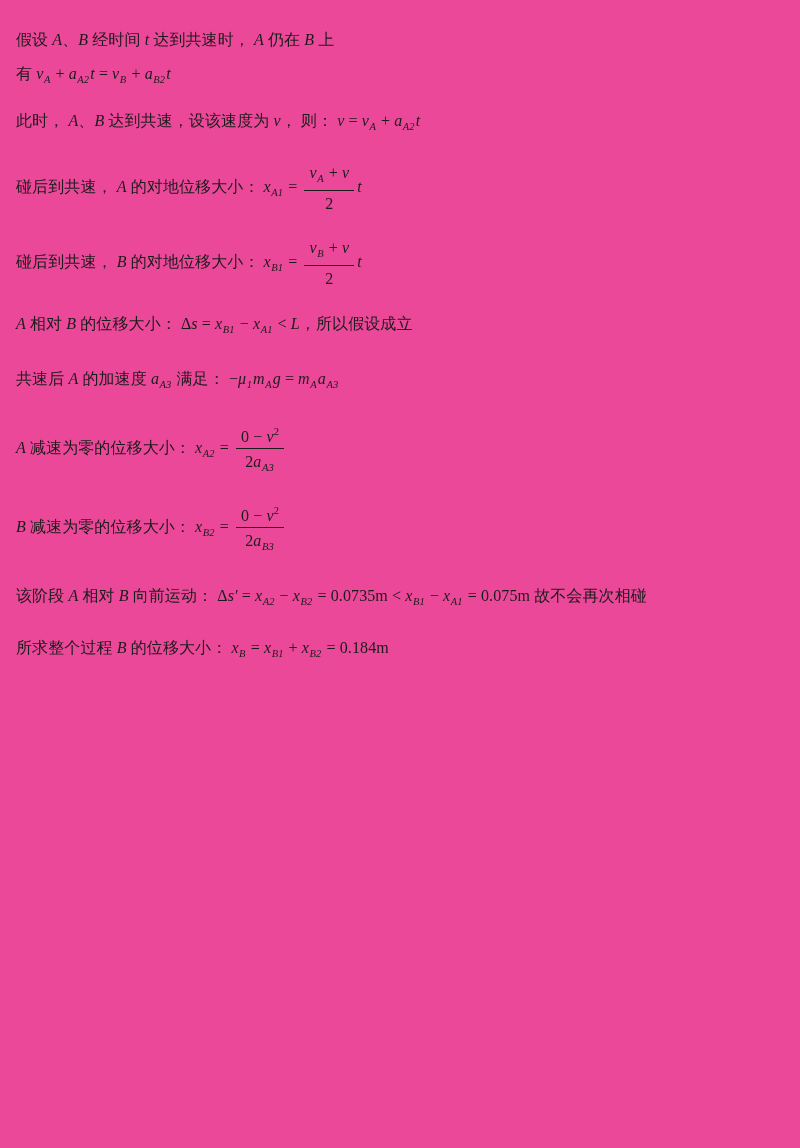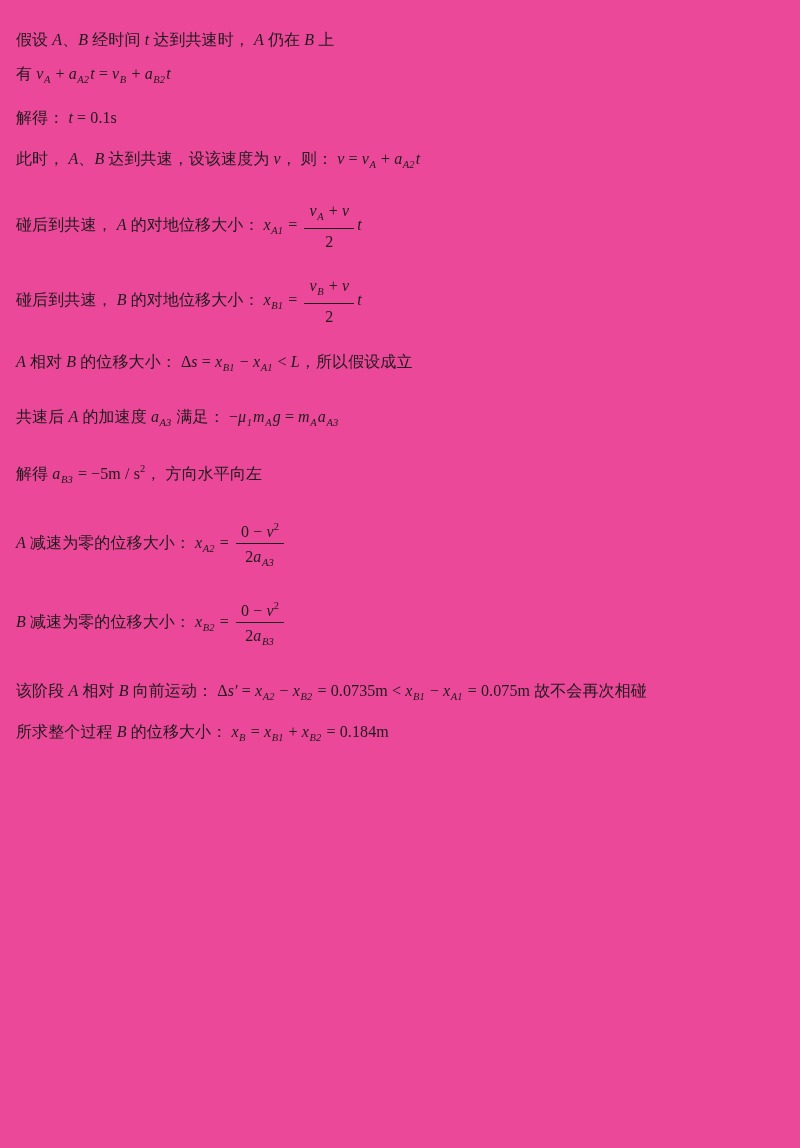--- a/index.html
+++ b/index.html
@@ -54,24 +54,22 @@
     padding:2px 5px 0 5px;
     line-height:21px;
   }
 </style>
 </head>
 <body>
 
 <div class="page">
   <div class="line" style="margin-top:29px"><span class="cn">假设 </span><span class="it">A</span><span class="cn">、</span><span class="it">B</span><span class="cn"> 经时间 </span><span class="it">t</span><span class="cn"> 达到共速时， </span><span class="it">A</span><span class="cn"> 仍在 </span><span class="it">B</span><span class="cn"> 上</span></div>
   <div class="line" style="margin-top:12px"><span class="cn">有 </span><span class="it">v</span><span class="sub">A</span><span class="up"> + </span><span class="it">a</span><span class="sub">A2</span><span class="it">t</span><span class="up"> = </span><span class="it">v</span><span class="sub">B</span><span class="up"> + </span><span class="it">a</span><span class="sub">B2</span><span class="it">t</span></div>
-  <div class="line" style="margin-top:16px"><span class="cn">解得： </span><span class="it">t</span><span class="up"> = 0.1s</span></div>
   <div class="line" style="margin-top:19px"><span class="cn">此时， </span><span class="it">A</span><span class="cn">、</span><span class="it">B</span><span class="cn"> 达到共速，设该速度为 </span><span class="it">v</span><span class="cn">， 则： </span><span class="it">v</span><span class="up"> = </span><span class="it">v</span><span class="sub">A</span><span class="up"> + </span><span class="it">a</span><span class="sub">A2</span><span class="it">t</span></div>
   <div class="line" style="margin-top:24px"><span class="cn">碰后到共速， </span><span class="it">A</span><span class="cn"> 的对地位移大小： </span><span class="it">x</span><span class="sub">A1</span><span class="up"> = </span><span class="frac"><span class="num"><span class="it">v</span><span class="sub">A</span><span class="up"> + </span><span class="it">v</span></span><span class="den"><span class="up">2</span></span></span><span class="it">t</span></div>
   <div class="line" style="margin-top:23px"><span class="cn">碰后到共速， </span><span class="it">B</span><span class="cn"> 的对地位移大小： </span><span class="it">x</span><span class="sub">B1</span><span class="up"> = </span><span class="frac"><span class="num"><span class="it">v</span><span class="sub">B</span><span class="up"> + </span><span class="it">v</span></span><span class="den"><span class="up">2</span></span></span><span class="it">t</span></div>
   <div class="line" style="margin-top:24px"><span class="it">A</span><span class="cn"> 相对 </span><span class="it">B</span><span class="cn"> 的位移大小： </span><span class="up">Δ</span><span class="it">s</span><span class="up"> = </span><span class="it">x</span><span class="sub">B1</span><span class="up"> − </span><span class="it">x</span><span class="sub">A1</span><span class="up"> &lt; </span><span class="it">L</span><span class="cn">，所以假设成立</span></div>
   <div class="line" style="margin-top:27px"><span class="cn">共速后 </span><span class="it">A</span><span class="cn"> 的加速度 </span><span class="it">a</span><span class="sub">A3</span><span class="cn"> 满足： </span><span class="up">−</span><span class="it">μ</span><span class="sub">1</span><span class="it">m</span><span class="sub">A</span><span class="it">g</span><span class="up"> = </span><span class="it">m</span><span class="sub">A</span><span class="it">a</span><span class="sub">A3</span></div>
-  <div class="line" style="margin-top:24px"><span class="cn">解得 </span><span class="it">a</span><span class="sub">B3</span><span class="up"> = −5m / s</span><span class="sup">2</span><span class="cn">， 方向水平向左</span></div>
   <div class="line" style="margin-top:25px"><span class="it">A</span><span class="cn"> 减速为零的位移大小： </span><span class="it">x</span><span class="sub">A2</span><span class="up"> = </span><span class="frac"><span class="num"><span class="up">0 − </span><span class="it">v</span><span class="sup">2</span></span><span class="den"><span class="up">2</span><span class="it">a</span><span class="sub">A3</span></span></span></div>
   <div class="line" style="margin-top:22px"><span class="it">B</span><span class="cn"> 减速为零的位移大小： </span><span class="it">x</span><span class="sub">B2</span><span class="up"> = </span><span class="frac"><span class="num"><span class="up">0 − </span><span class="it">v</span><span class="sup">2</span></span><span class="den"><span class="up">2</span><span class="it">a</span><span class="sub">B3</span></span></span></div>
   <div class="line" style="margin-top:28px"><span class="cn">该阶段 </span><span class="it">A</span><span class="cn"> 相对 </span><span class="it">B</span><span class="cn"> 向前运动： </span><span class="up">Δ</span><span class="it">s′</span><span class="up"> = </span><span class="it">x</span><span class="sub">A2</span><span class="up"> − </span><span class="it">x</span><span class="sub">B2</span><span class="up"> = 0.0735m &lt; </span><span class="it">x</span><span class="sub">B1</span><span class="up"> − </span><span class="it">x</span><span class="sub">A1</span><span class="up"> = 0.075m </span><span class="cn">故不会再次相碰</span></div>
-  <div class="line" style="margin-top:13px"><span class="cn">所求整个过程 </span><span class="it">B</span><span class="cn"> 的位移大小： </span><span class="it">x</span><span class="sub">B</span><span class="up"> = </span><span class="it">x</span><span class="sub">B1</span><span class="up"> + </span><span class="it">x</span><span class="sub">B2</span><span class="up"> = 0.184m</span></div>
+  <div class="line" style="margin-top:24px"><span class="cn">所求整个过程 </span><span class="it">B</span><span class="cn"> 的位移大小： </span><span class="it">x</span><span class="sub">B</span><span class="up"> = </span><span class="it">x</span><span class="sub">B1</span><span class="up"> + </span><span class="it">x</span><span class="sub">B2</span><span class="up"> = 0.184m</span></div>
 </div>
 
 </body></html>

